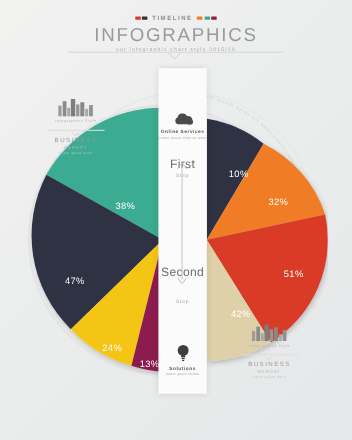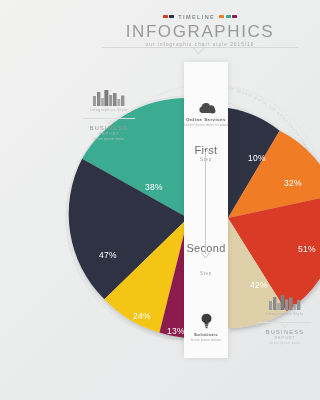--- a/index.html
+++ b/index.html
@@ -2,21 +2,21 @@
 <html><head>
 <meta charset="utf-8">
 <style>
   html,body{margin:0;padding:0;}
   body{
     width:320px;height:400px;overflow:hidden;
     font-family:"Liberation Sans", sans-serif;
     background:linear-gradient(135deg,#f2f2f1 0%,#eceded 40%,#e6e7e8 100%);
     position:relative;
   }
-  .stage{position:absolute;inset:0;margin-left:40px;}
+  .stage{position:absolute;inset:0;}
 
   
   .header{position:absolute;top:12px;left:0;width:320px;text-align:center;}
   .kicker{display:flex;align-items:center;justify-content:center;gap:4px;height:9px;}
   .kicker-text{
     font-size:5.5px;letter-spacing:1.4px;color:#8d8d8d;font-weight:700;
     white-space:nowrap;
   }
   .dashes{display:flex;gap:1.5px;align-items:center;}
   .dash{width:5px;height:3px;border-radius:0.5px;}

